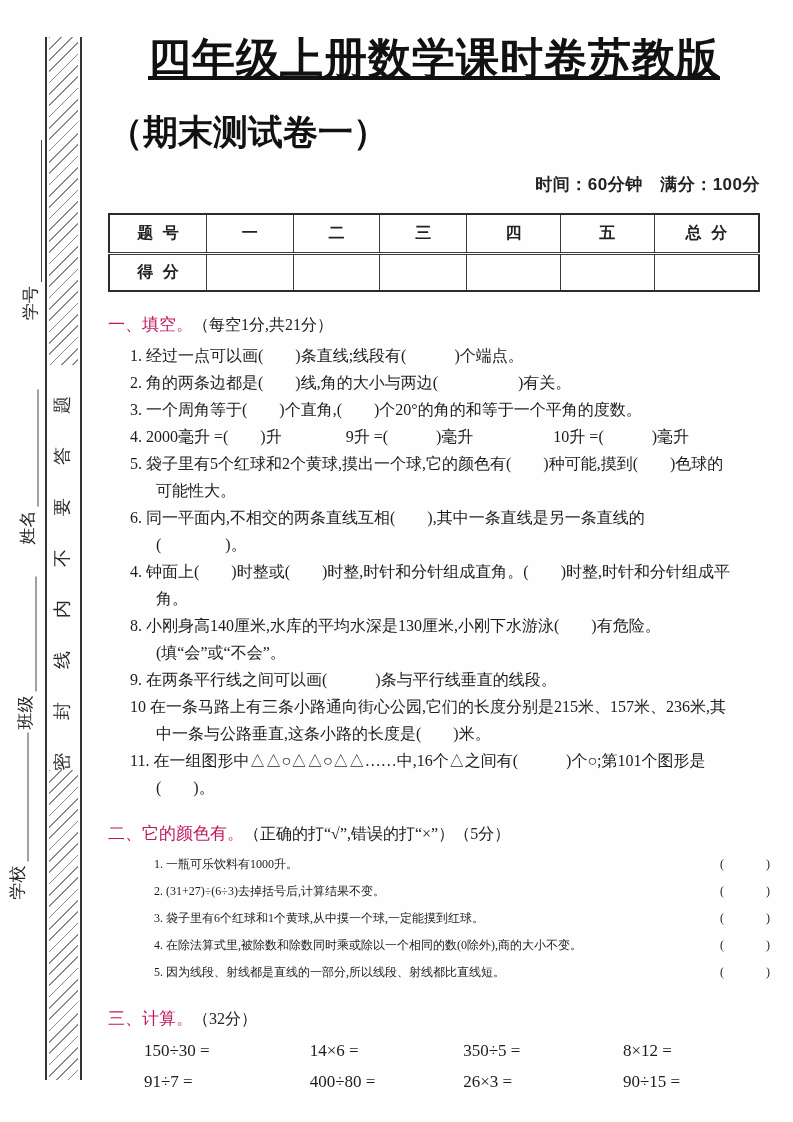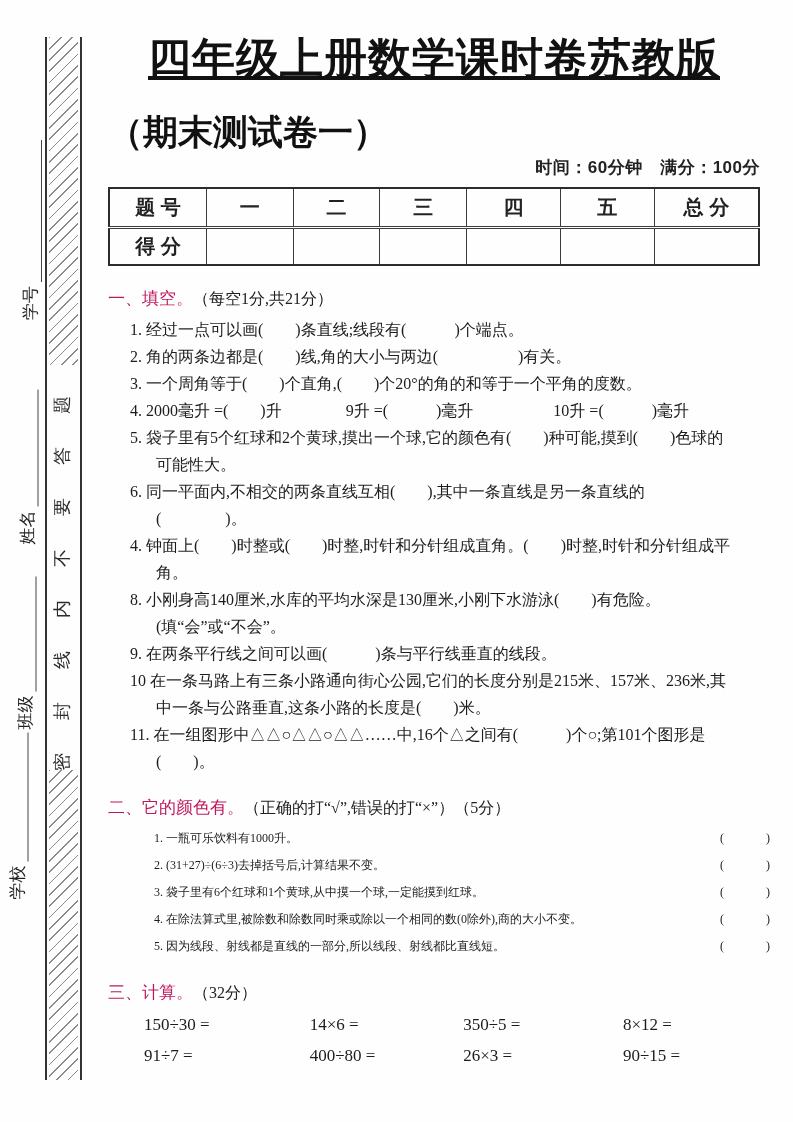--- a/index.html
+++ b/index.html
@@ -50,30 +50,30 @@
     margin:0;text-align:center;
     font-family:"Liberation Sans",sans-serif;
     font-size:43px;font-weight:bold;letter-spacing:1px;color:#111;text-decoration:underline;
   }
   h2.subtitle{
     margin:21px 0 0;text-align:left;
     font-family:"Liberation Sans",sans-serif;
     font-size:35px;font-weight:bold;color:#111;
   }
   .info{
-    text-align:right;
+    margin-top:17px;text-align:right;
     font-family:"Liberation Sans",sans-serif;
     font-size:17px;font-weight:bold;color:#222;
     letter-spacing:.5px;
   }
   table.score{
-    width:100%;margin-top:8px;border-collapse:collapse;
+    width:100%;margin-top:17px;border-collapse:collapse;
     border:2px solid #2c2c2c;
-    font-family:Liberation Sans, sans-serif;
-    font-size:20px;color:#222;
+    font-family:Liberation Mono, monospace;
+    font-size:16px;color:#222;
   }
   table.score th,table.score td{border:1px solid #3c3c3c;text-align:center;font-weight:bold;}
   table.score th{height:35px;border-bottom:3px double #3c3c3c;}
   table.score td{height:33px;}
 
   section{margin-top:20px;}
   .sec-head{font-size:17px;line-height:26px;}
   .sec-title{font-family:"Liberation Sans",sans-serif;font-weight:normal;color:#be185d;}
   .sec-note{font-size:16px;color:#222;}
   .qlist{margin-top:4px;padding-left:22px;width:604px;}

